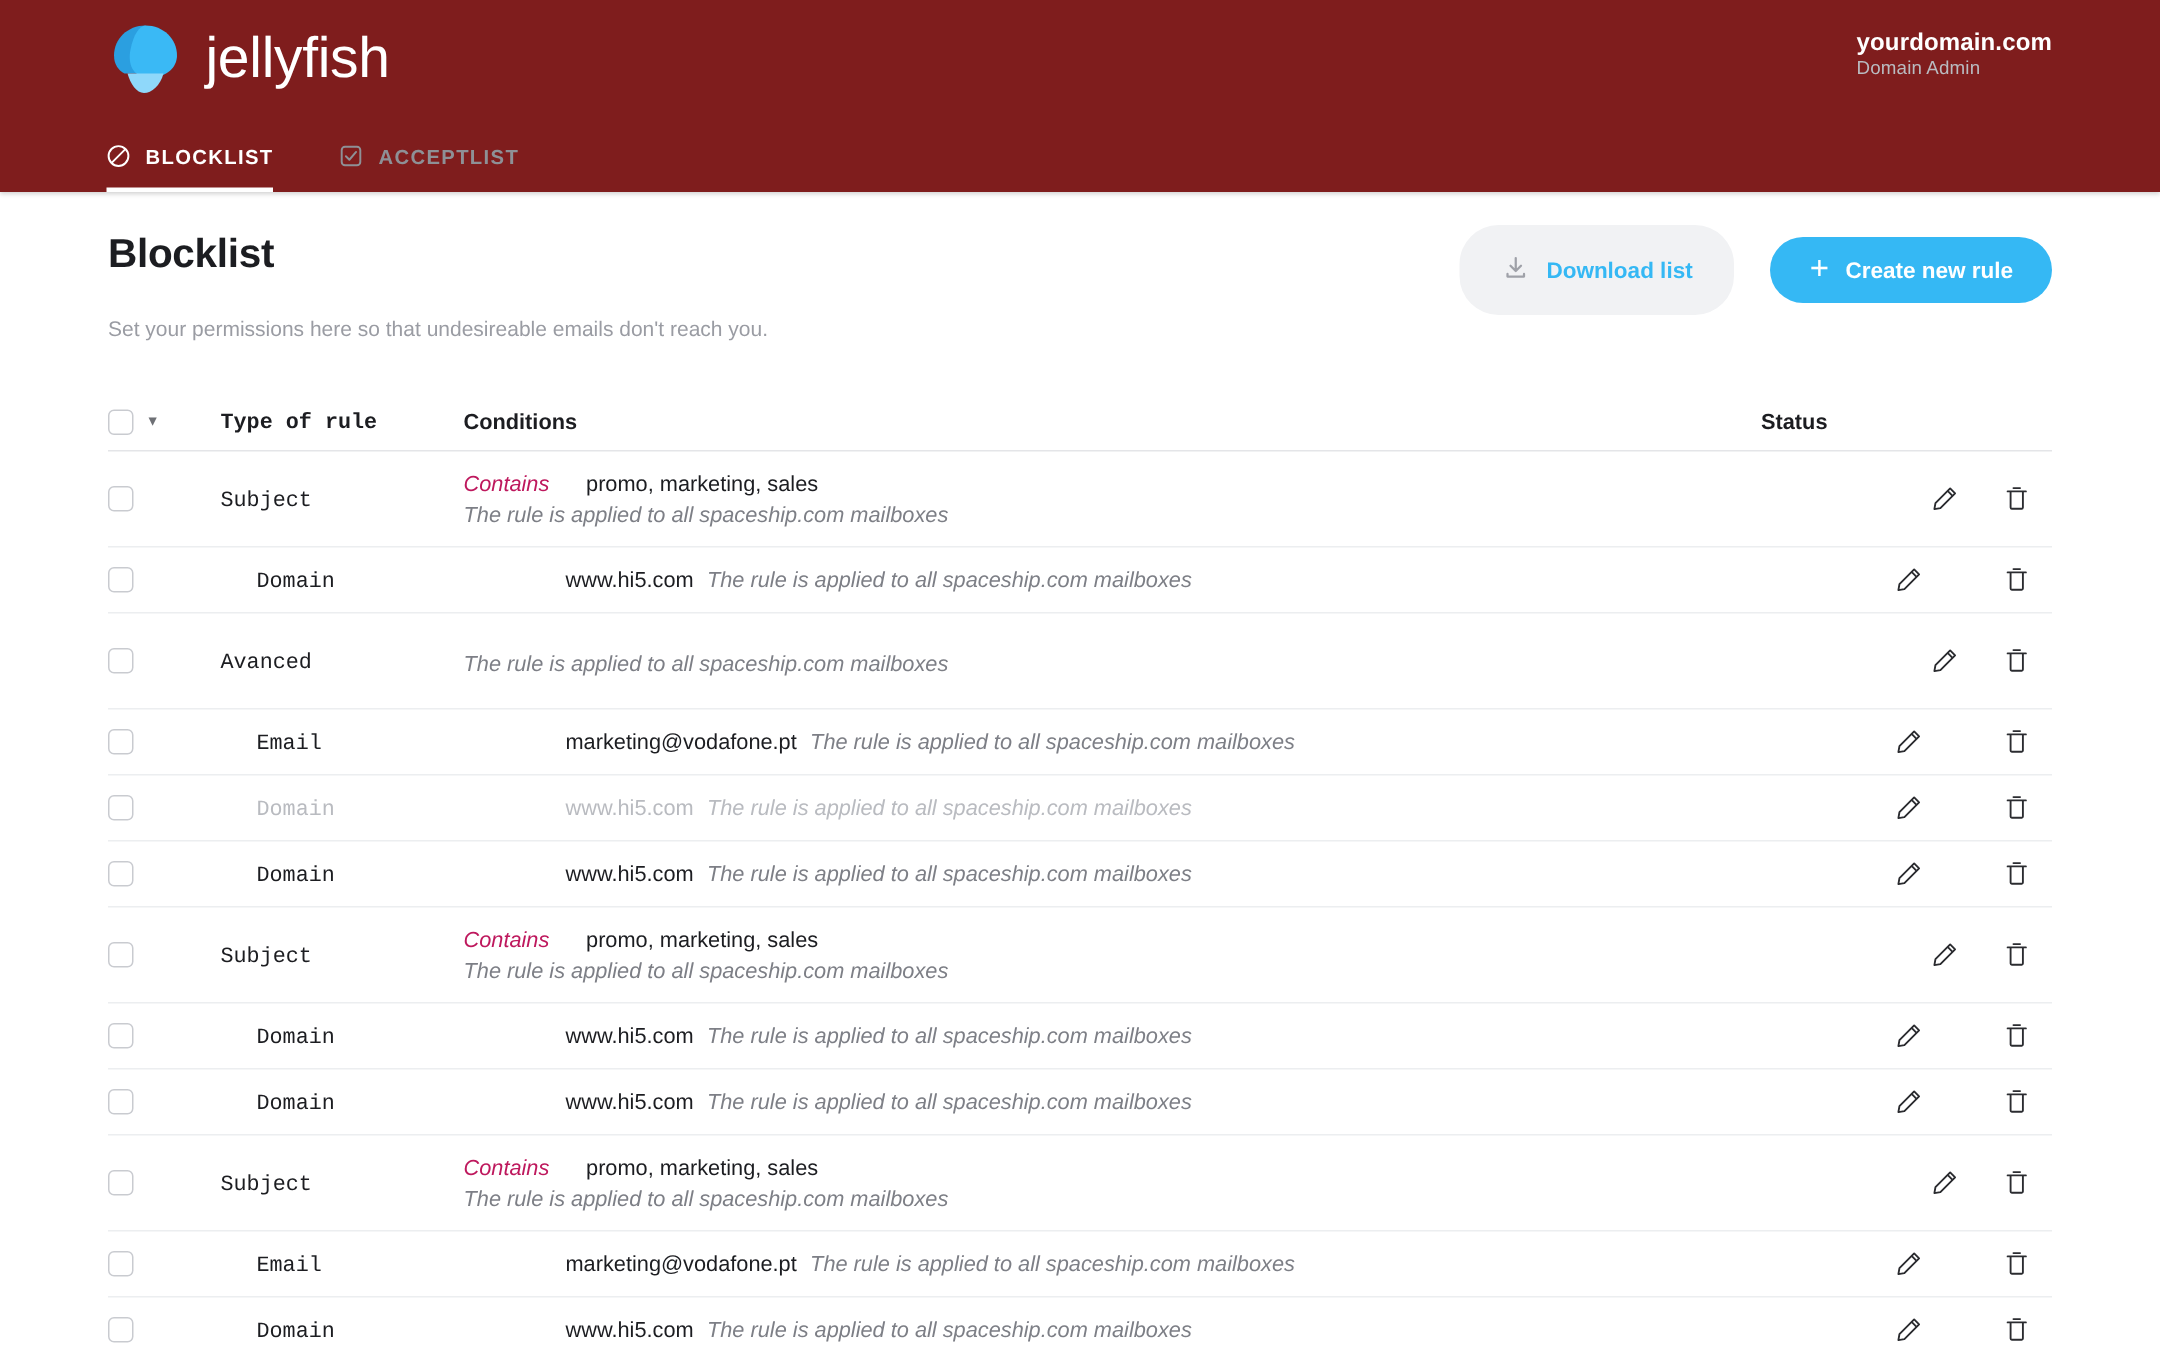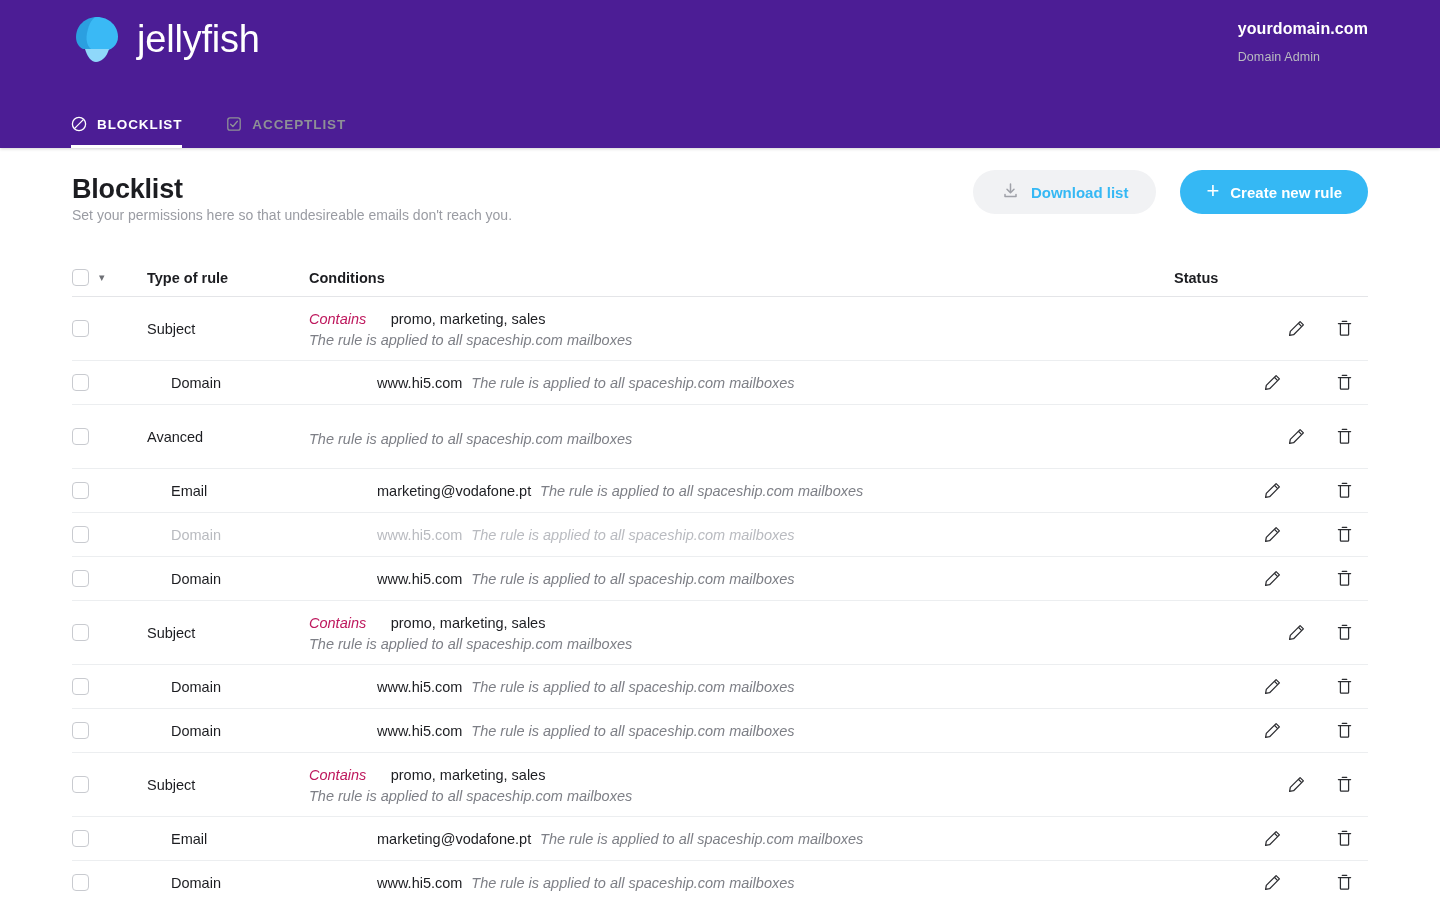--- a/index.html
+++ b/index.html
@@ -6,22 +6,22 @@
   html, body {
     width: 1440px; height: 900px;
     background: #ffffff;
     font-family: "Liberation Sans", "DejaVu Sans", sans-serif;
     overflow: hidden;
   }
 
   
   .topbar {
     position: relative;
-    height: 148px;
-    background: #4c1d95;
+    height: 128px;
+    background: #7f1d1d;
     box-shadow: 0 1px 3px rgba(0,0,0,0.18);
   }
   .brand {
     position: absolute;
     left: 71px; top: 13px;
     display: flex; align-items: center; gap: 14px;
   }
   .logo-mark { width: 52px; height: 52px; position: relative; }
   .wordmark {
     color: #ffffff;
@@ -38,21 +38,21 @@
   }
   .domain-name {
     color: #ffffff;
     font-size: 16px;
     font-weight: 700;
     letter-spacing: 0.1px;
   }
   .domain-role {
     color: #b9bbc0;
     font-size: 12.5px;
-    margin-top: 12px;
+    margin-top: 0;
     letter-spacing: 0.1px;
   }
 
   .tabs {
     position: absolute;
     left: 71px; bottom: 0;
     display: flex; align-items: flex-end;
   }
   .tab {
     display: flex; align-items: center; gap: 10px;
@@ -74,21 +74,21 @@
     position: relative;
     padding-top: 26px;
   }
   .page-title {
     font-size: 27px;
     font-weight: 700;
     color: #1c1d21;
     letter-spacing: -0.2px;
   }
   .page-sub {
-    margin-top: 2px;
+    margin-top: 26px;
     font-size: 14px;
     color: #9a9ca3;
   }
 
   .head-actions {
     position: absolute;
     right: 0; top: 22px;
     display: flex; align-items: center; gap: 24px;
   }
   .btn {
@@ -96,21 +96,21 @@
     border: none; cursor: pointer;
     border-radius: 26px;
     font-family: inherit;
     font-weight: 700;
   }
   .btn-download {
     background: #f1f2f4;
     color: #35b8f4;
     font-size: 15px;
     padding: 0 28px;
-    height: 44px;
+    height: 60px;
   }
   .btn-create {
     background: #35b8f4;
     color: #ffffff;
     font-size: 15px;
     padding: 0 26px;
     height: 44px;
   }
   .plus-ico { font-size: 22px; font-weight: 400; line-height: 1; margin-top: -2px; }
 
@@ -122,21 +122,21 @@
     height: 38px;
     border-bottom: 1px solid #e4e5e8;
   }
   .th {
     font-size: 14.5px;
     font-weight: 700;
     color: #1c1d21;
   }
 
   .col-check { width: 75px; flex: 0 0 75px; display: flex; align-items: center; gap: 8px; }
-  .col-type  { width: 162px; flex: 0 0 162px; }
+  .col-type  { width: 162px; flex: 0 0 162px; font-family: Liberation Mono, monospace; }
   .col-cond  { flex: 1 1 auto; min-width: 0; padding-right: 20px; }
   .col-status{ width: 98px; flex: 0 0 98px; }
   .col-edit  { width: 48px; flex: 0 0 48px; display: flex; justify-content: center; }
   .col-del   { width: 48px; flex: 0 0 48px; display: flex; justify-content: center; }
 
   .cbox {
     width: 17px; height: 17px;
     border: 1.6px solid #c9cbd0;
     border-radius: 4px;
     background: #fff;

